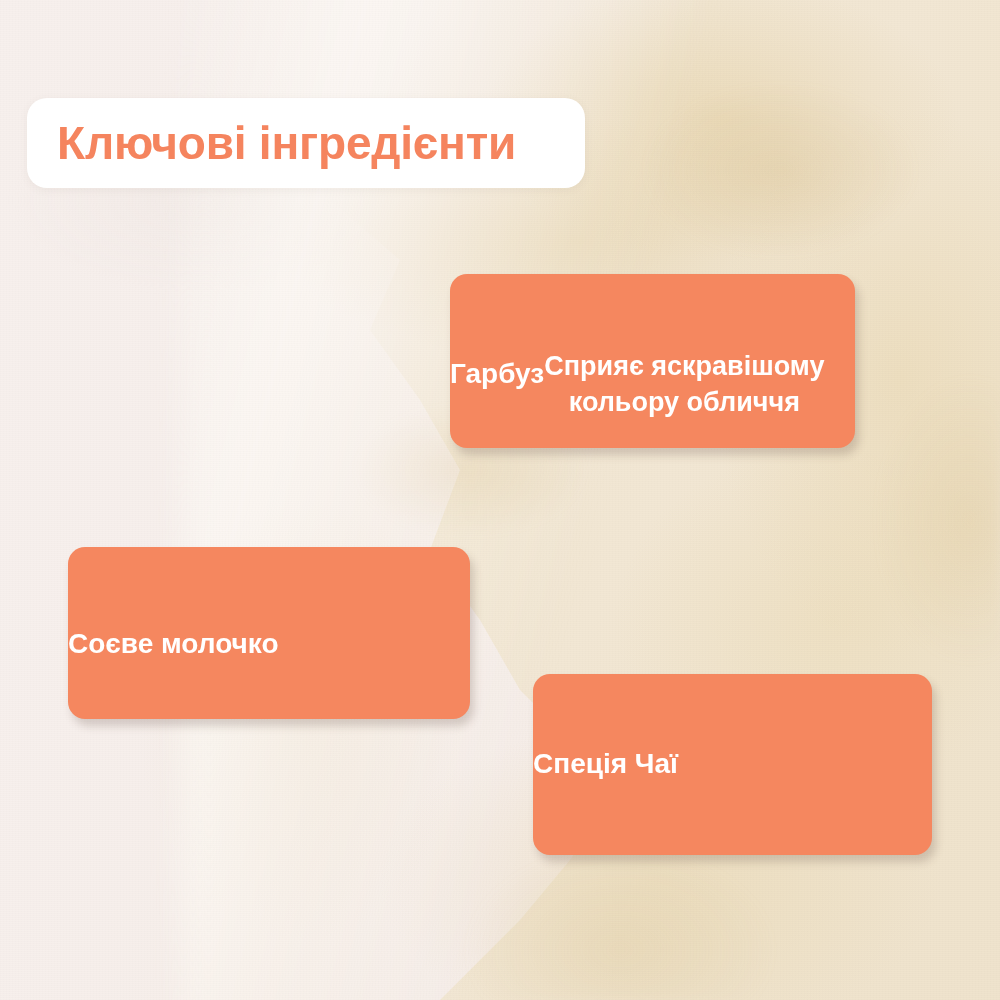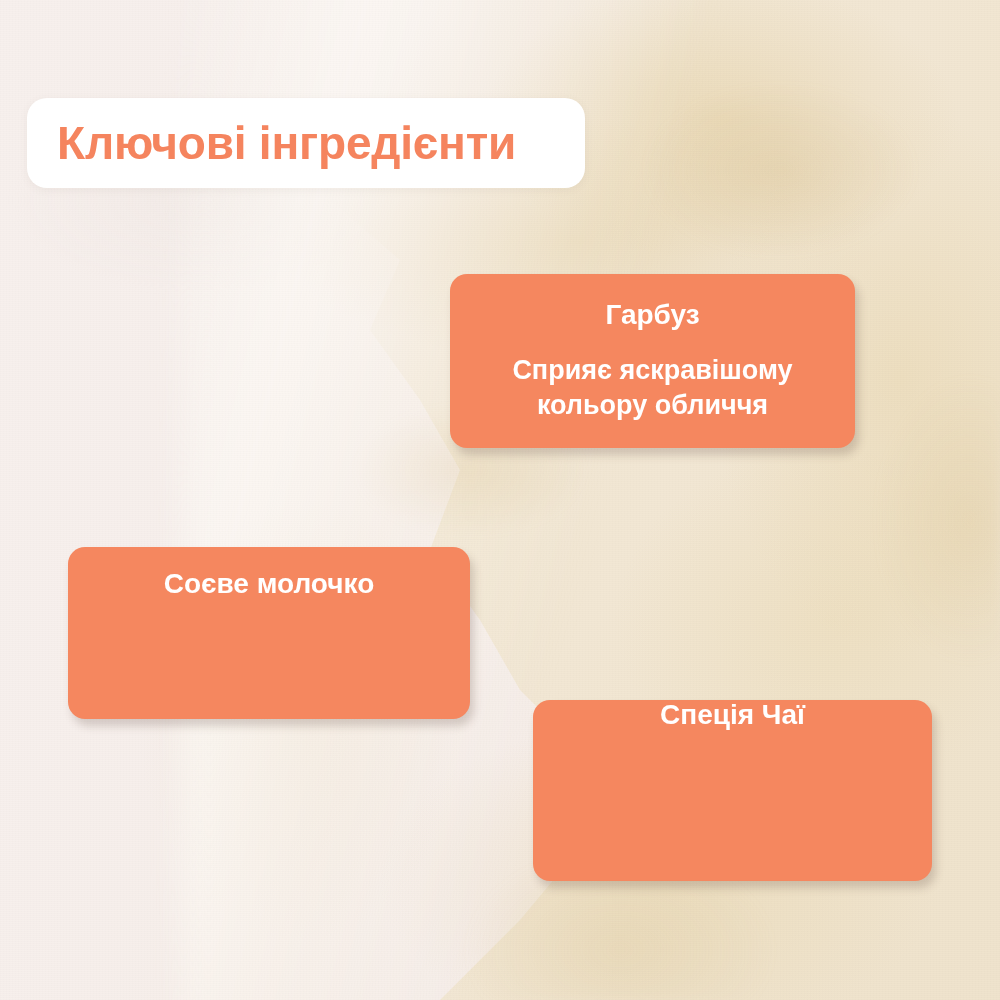--- a/index.html
+++ b/index.html
@@ -116,21 +116,21 @@
     white-space: nowrap;
   }
 
   
   .card {
     position: absolute;
     background: #f5875f;
     border-radius: 17px;
     box-shadow: 4px 7px 9px rgba(90,70,58,0.22);
     display: flex;
-    flex-direction: column;
+    flex-direction: row;
     align-items: center;
     box-sizing: border-box;
     color: #ffffff;
   }
   .card-title {
     font-size: 28px;
     font-weight: bold;
     text-align: center;
     line-height: 1.1;
     white-space: nowrap;
@@ -155,21 +155,21 @@
     left: 68px;
     top: 547px;
     width: 402px;
     height: 172px;
     padding-top: 22px;
   }
   #card-soy .card-body { margin-top: 24px; }
 
   #card-chai {
     left: 533px;
-    top: 700px;
+    top: 674px;
     width: 399px;
     height: 181px;
     align-items: center;
   }
   #card-chai .card-body { margin-top: 25px; }
 </style>
 </head>
 <body>
 
 <div id="canvas">

